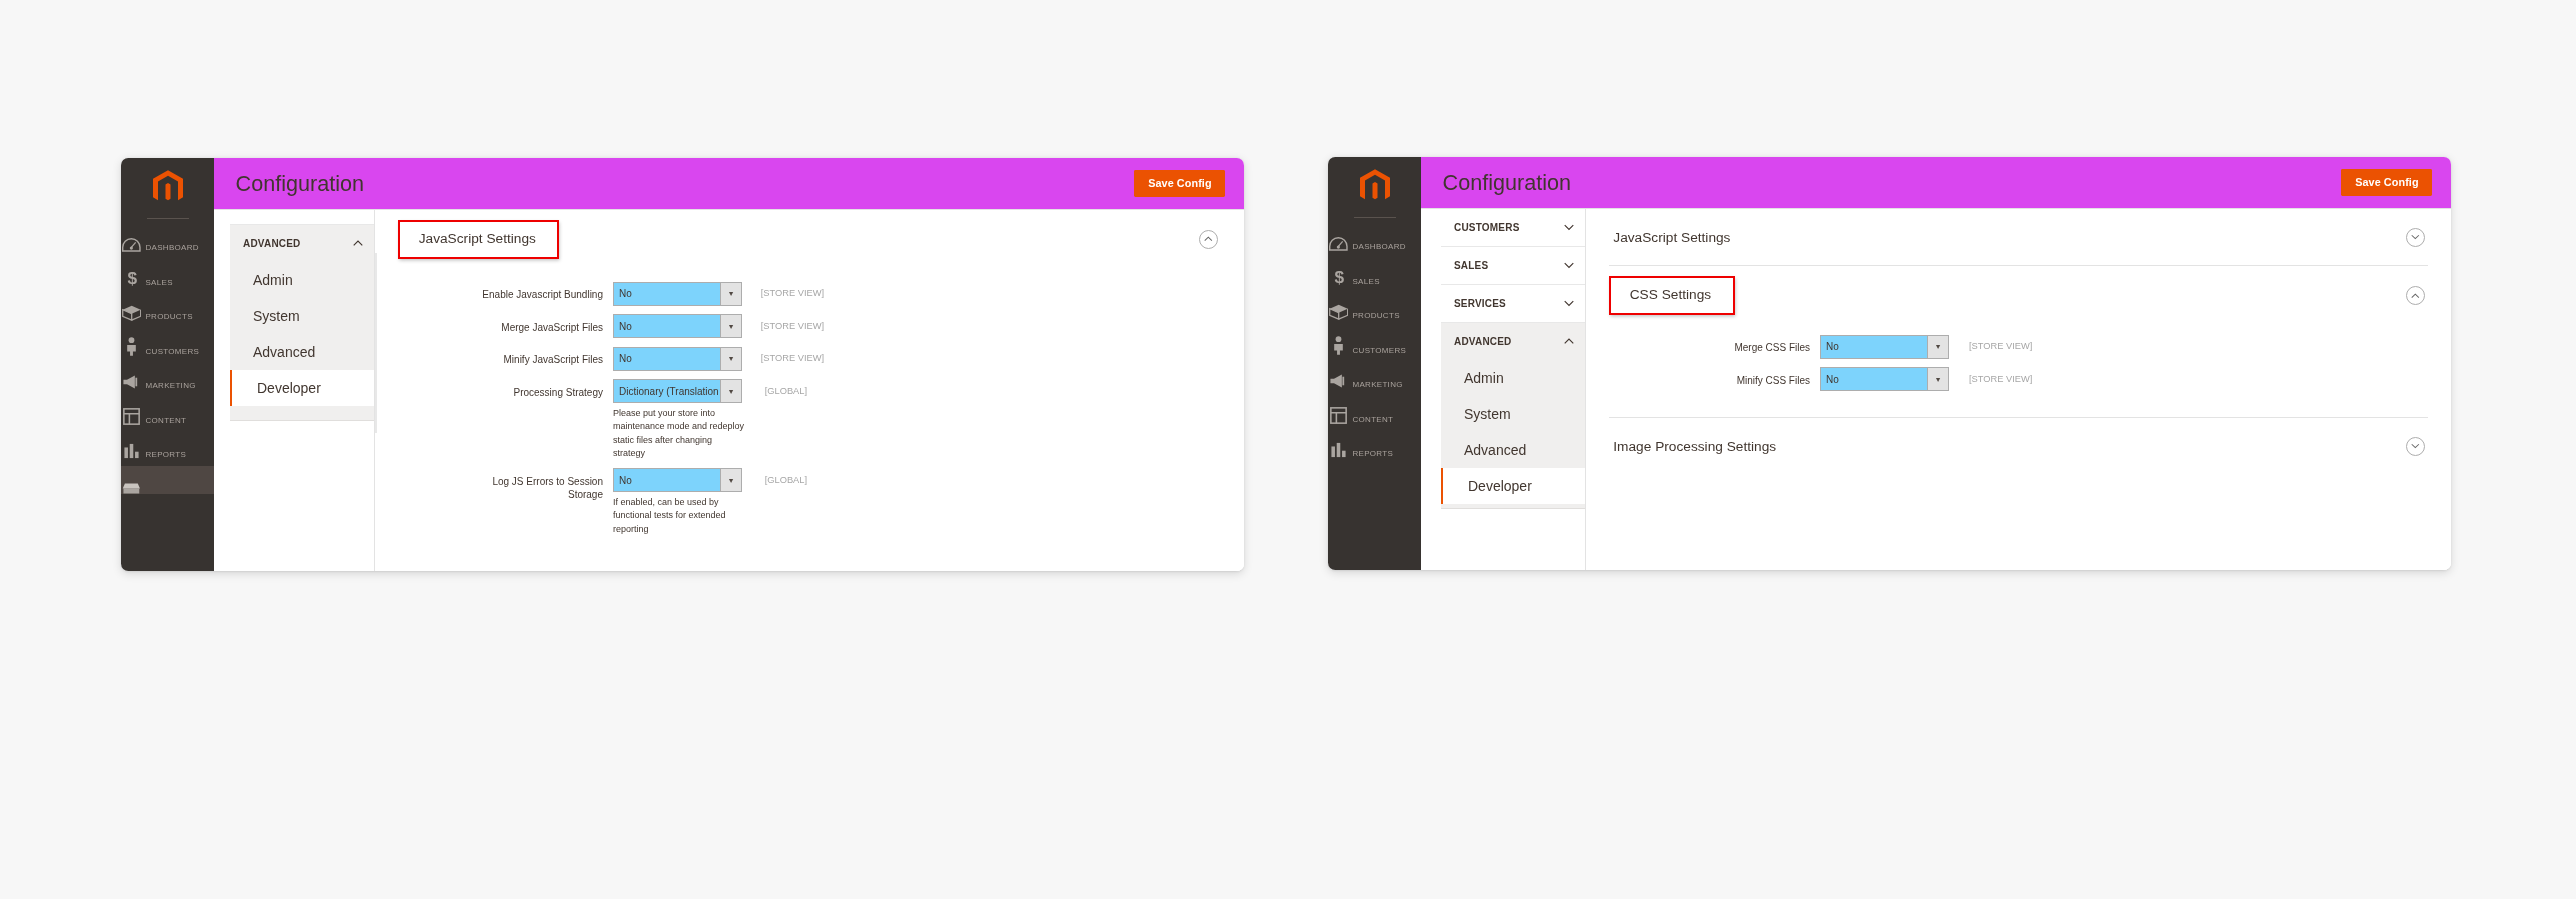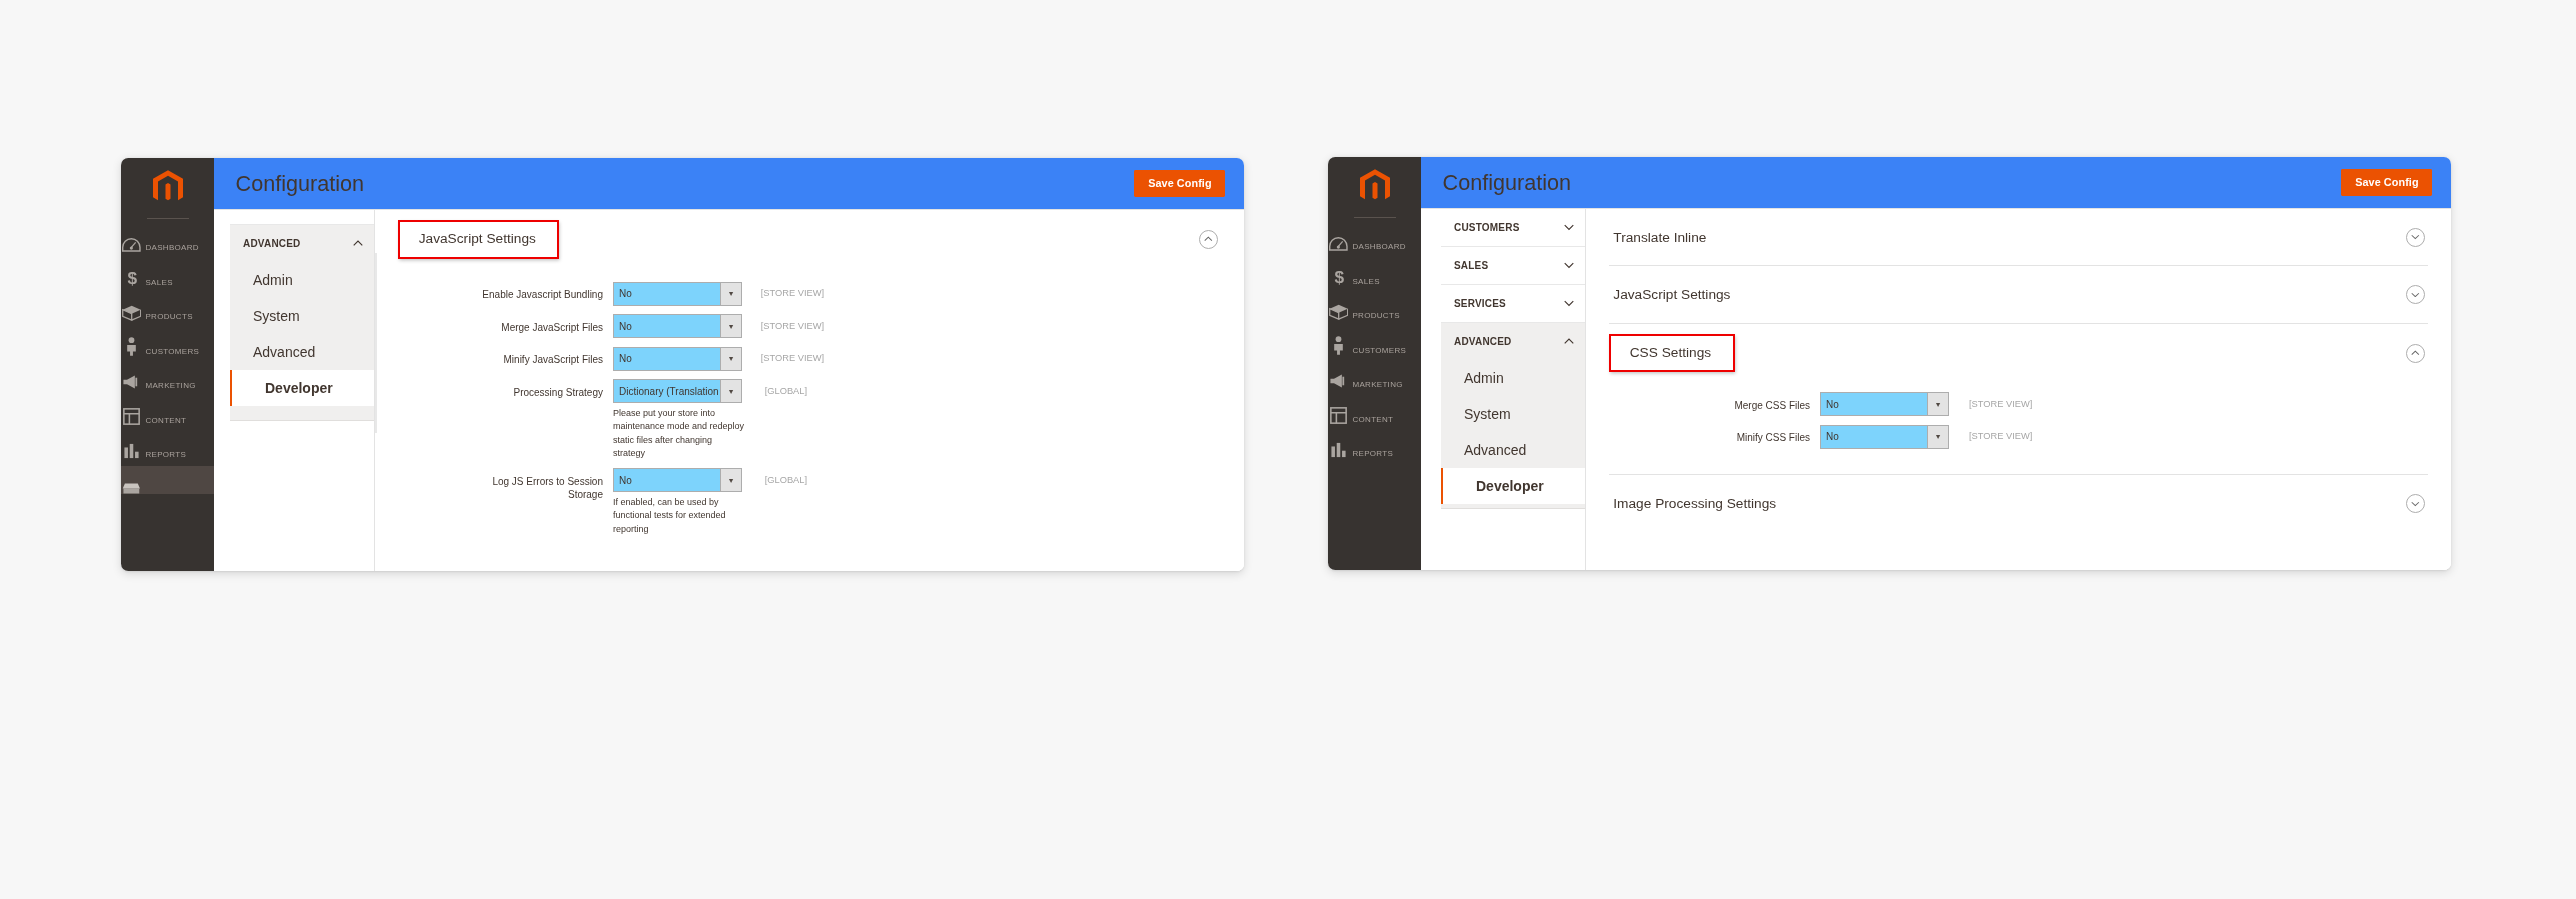--- a/index.html
+++ b/index.html
@@ -85,21 +85,21 @@
   }
 
   
   .page-main {
     flex: 1;
     display: flex;
     flex-direction: column;
     min-width: 0;
   }
   .page-head {
-    background: #3b82f6;
+    background: #d946ef;
     border-bottom: 0.7px solid #e3e3e3;
     height: 51px;
     display: flex;
     align-items: center;
     justify-content: space-between;
     padding: 0 18.7px 0 21.6px;
     flex-shrink: 0;
   }
   .page-title {
     font-size: 21.6px;
@@ -164,23 +164,23 @@
     padding-bottom: 4.3px;
   }
   .nav-sub-item {
     padding: 10px 11.5px 10px 23px;
     font-size: 14px;
     color: #41362f;
     cursor: pointer;
   }
   .nav-sub-item.active {
     background: #ffffff;
-    font-weight: bold;
+    font-weight: normal;
     border-left: 2.2px solid #eb5202;
-    padding-left: 33px;
+    padding-left: 25px;
   }
   .nav-foot { height: 10px; background:#f0efee; }
 
   
   .cfg-content {
     flex: 1;
     min-width: 0;
     padding: 0 0 0 0;
     overflow: hidden;
     position: relative;
@@ -658,30 +658,20 @@
               <div class="nav-sub-item">System</div>
               <div class="nav-sub-item">Advanced</div>
               <div class="nav-sub-item active">Developer</div>
             </div>
           </div>
         </div>
 
         <div class="cfg-content">
 
 
-          <div class="sect">
-            <div class="sect-head">
-              <span class="sect-title">Translate Inline</span>
-              <span class="circ-chev">
-                <svg width="8.6" height="5.8" viewBox="0 0 12 8">
-                    <path d="M1 1.7 6 6.4l5-4.7" fill="none" stroke="#666" stroke-width="1.4"></path>
-                  </svg>
-              </span>
-            </div>
-          </div>
 
           <div class="sect">
             <div class="sect-head">
               <span class="sect-title">JavaScript Settings</span>
               <span class="circ-chev">
                 <svg width="8.6" height="5.8" viewBox="0 0 12 8">
                     <path d="M1 1.7 6 6.4l5-4.7" fill="none" stroke="#666" stroke-width="1.4"></path>
                   </svg>
               </span>
             </div>

